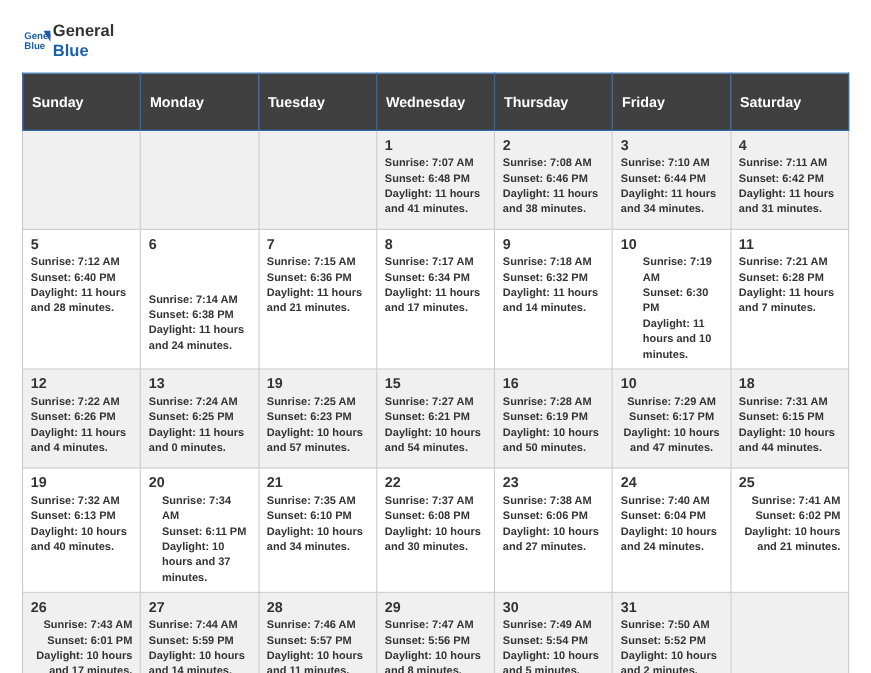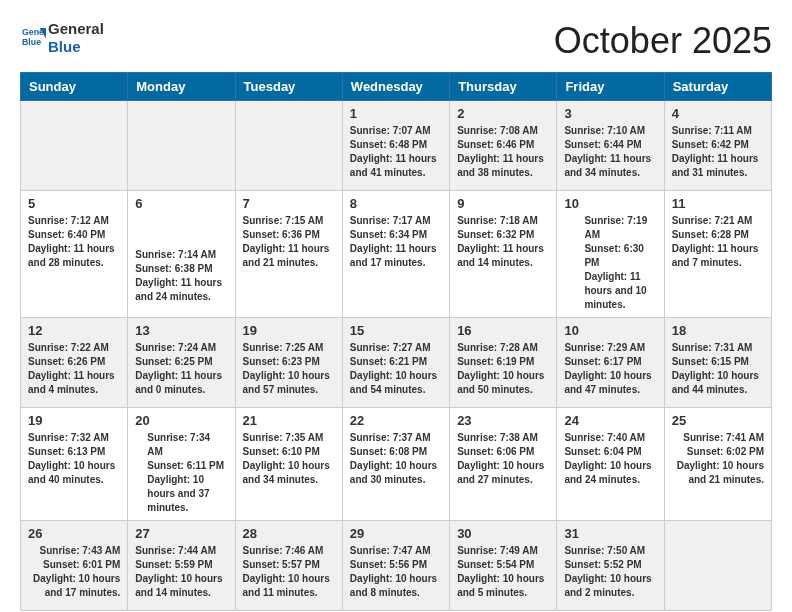--- a/index.html
+++ b/index.html
@@ -35,24 +35,24 @@
     .location {
       font-size: 14px;
       color: #444;
     }
     table {
       width: 100%;
       border-collapse: collapse;
       border: 1px solid #bbb;
     }
     thead tr th {
-      background-color: #0369a1;
+      background-color: #404040;
       color: #fff;
       text-align: left;
-      padding: 6px 8px;
+      padding: 18px 8px;
       font-size: 13px;
       border: 1px solid #2a6db5;
     }
     tbody tr td {
       vertical-align: top;
       padding: 5px 7px;
       font-size: 10.5px;
       color: #333;
       border: 1px solid #ccc;
       height: 90px;
@@ -88,21 +88,20 @@
         <text x="0" y="26" font-size="11" font-weight="bold" fill="#1a5fa8">Blue</text>
         <polygon points="22,5 30,5 30,18" fill="#1a5fa8"></polygon>
       </svg>
     </div>
     <div style="display:flex;flex-direction:column;line-height:1.2;">
       <span style="font-size:15px;font-weight:bold;color:#333;">General</span>
       <span style="font-size:15px;font-weight:bold;color:#1a5fa8;">Blue</span>
     </div>
   </div>
   <div class="title-section">
-    <div class="month-title">October 2025</div>
   </div>
 </div>
 
 <table>
   <thead>
     <tr id="header-row">
     <th>Sunday</th>
         <th>Monday</th>
         <th>Tuesday</th>
         <th>Wednesday</th>
@@ -211,21 +210,21 @@
 Daylight: 10 hours and 54 minutes.</div>
         </td>
         <td>
           <span class="day-num">16</span>
           <div class="cell-text" style="white-space: pre-line;">Sunrise: 7:28 AM
 Sunset: 6:19 PM
 Daylight: 10 hours and 50 minutes.</div>
         </td>
         <td>
           <span class="day-num">10</span>
-          <div class="cell-text" style="white-space: pre-line;">Sunrise: 7:29 AM
+          <div class="cell-text" style="white-space: pre-line; text-align: center;">Sunrise: 7:29 AM
 Sunset: 6:17 PM
 Daylight: 10 hours and 47 minutes.</div>
         </td>
         <td>
           <span class="day-num">18</span>
           <div class="cell-text" style="white-space: pre-line;">Sunrise: 7:31 AM
 Sunset: 6:15 PM
 Daylight: 10 hours and 44 minutes.</div>
         </td>
       </tr>

